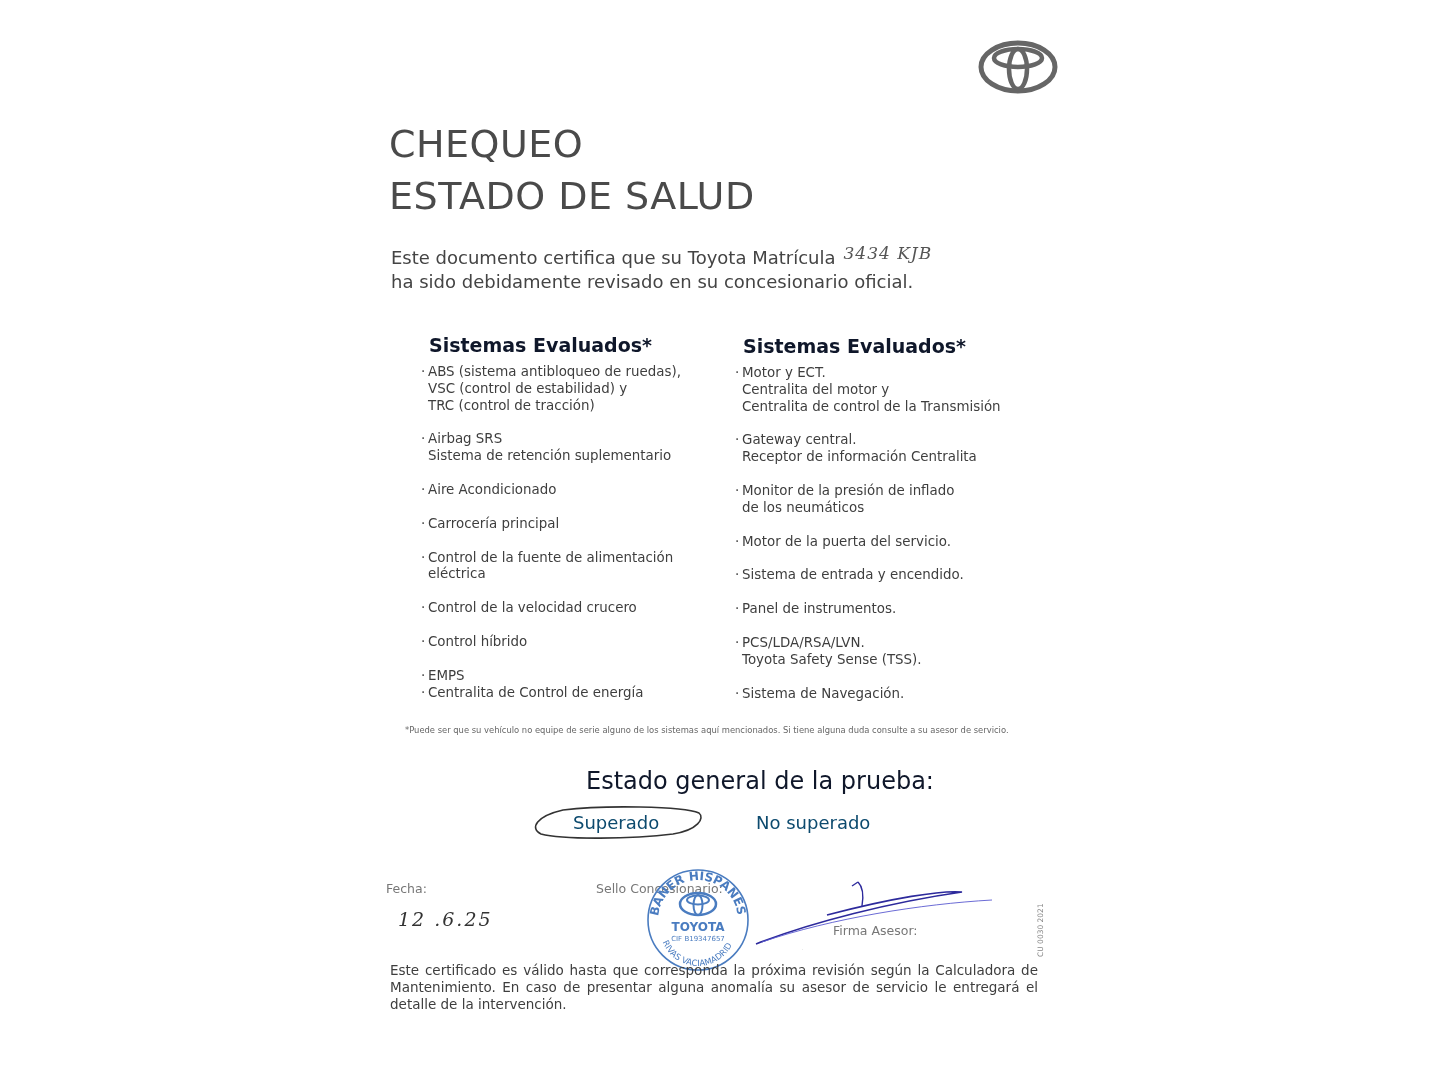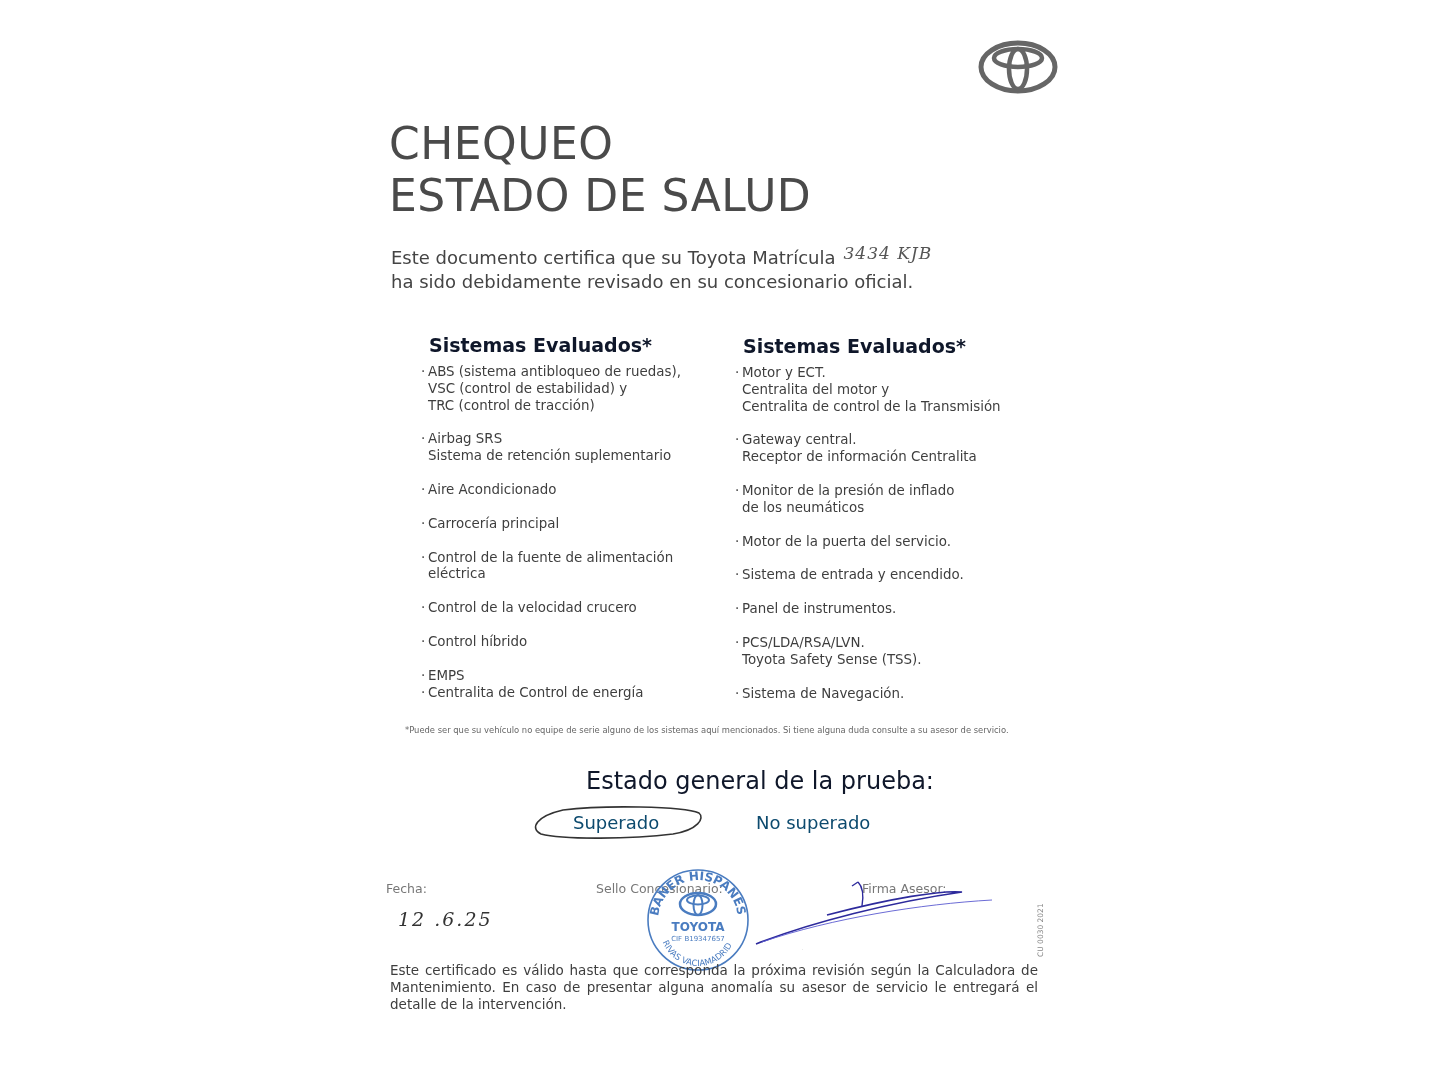--- a/index.html
+++ b/index.html
@@ -2,40 +2,40 @@
 <html><head>
 <meta charset="utf-8">
 <style>
   html, body { margin:0; padding:0; }
   body {
     width:1440px; height:1080px; background:#ffffff; position:relative; overflow:hidden;
     font-family: "DejaVu Sans", sans-serif; color:#3a3a3a;
   }
   .abs { position:absolute; }
   .logo { left:978px; top:40px; width:80px; height:54px; }
-  .title { left:389px; top:118px; font-size:44px; line-height:52px; color:#4a4a4a; letter-spacing:0.5px; font-weight:normal; }
+  .title { left:389px; top:118px; font-size:38px; line-height:52px; color:#4a4a4a; letter-spacing:0.5px; font-weight:normal; }
   .intro { left:391px; top:246px; font-size:18px; line-height:24px; color:#444; }
   .plate { font-family:"DejaVu Serif", serif; font-style:italic; font-size:17px; color:#555; margin-left:8px; position:relative; top:-5px; letter-spacing:1px;margin-top:11px; }
   .col { width:300px; }
   .col-left { left:428px; top:332px; }
   .col-right { left:742px; top:333px; }
   .col h2 { margin:0 0 6px 1px; font-size:19px; font-weight:bold; color:#0f172a; line-height:26px; }
   .item { font-size:13.4px; line-height:16.8px; color:#3e3e3e; margin-bottom:17px; position:relative; }
   .item .bullet { position:absolute; left:-7px; top:0; }
   .item div { white-space:nowrap; }
   .note { left:405px; top:725px; font-size:8.4px; color:#666; white-space:nowrap;text-align:right; }
   .estado-label { left:586px; top:767px; font-size:24px; color:#0f172a; }
   .opt { top:812px; font-size:18px; color:#0c4a6e; }
   .opt-pass { left:573px; }
   .opt-fail { left:756px; }
   .circle { left:533px; top:804px; width:172px; height:36px; }
   .field-label { top:881px; font-size:12.5px; color:#777; }
   .fecha-label { left:386px; }
   .sello-label { left:596px;text-align:right; }
-  .firma-label { left:862px; }
+  .firma-label { left:833px;margin-top:42px; }
   .fecha-val { left:398px; top:908px; font-family:"DejaVu Serif", serif; font-style:italic; font-size:19px; color:#333; letter-spacing:2px; }
   .stamp { left:644px; top:868px; width:108px; height:104px; }
   .signature { left:752px; top:880px; width:245px; height:70px; }
   .code { left:1036px; top:903px; font-size:7.5px; color:#888; transform:rotate(-90deg); transform-origin:left top; top:957px; white-space:nowrap; }
   .footer { left:390px; top:962px; width:648px; font-size:13.5px; line-height:16.8px; color:#3e3e3e; text-align:justify; }
 </style>
 </head>
 <body>
 
 <svg class="abs logo" viewBox="0 0 80 54">

